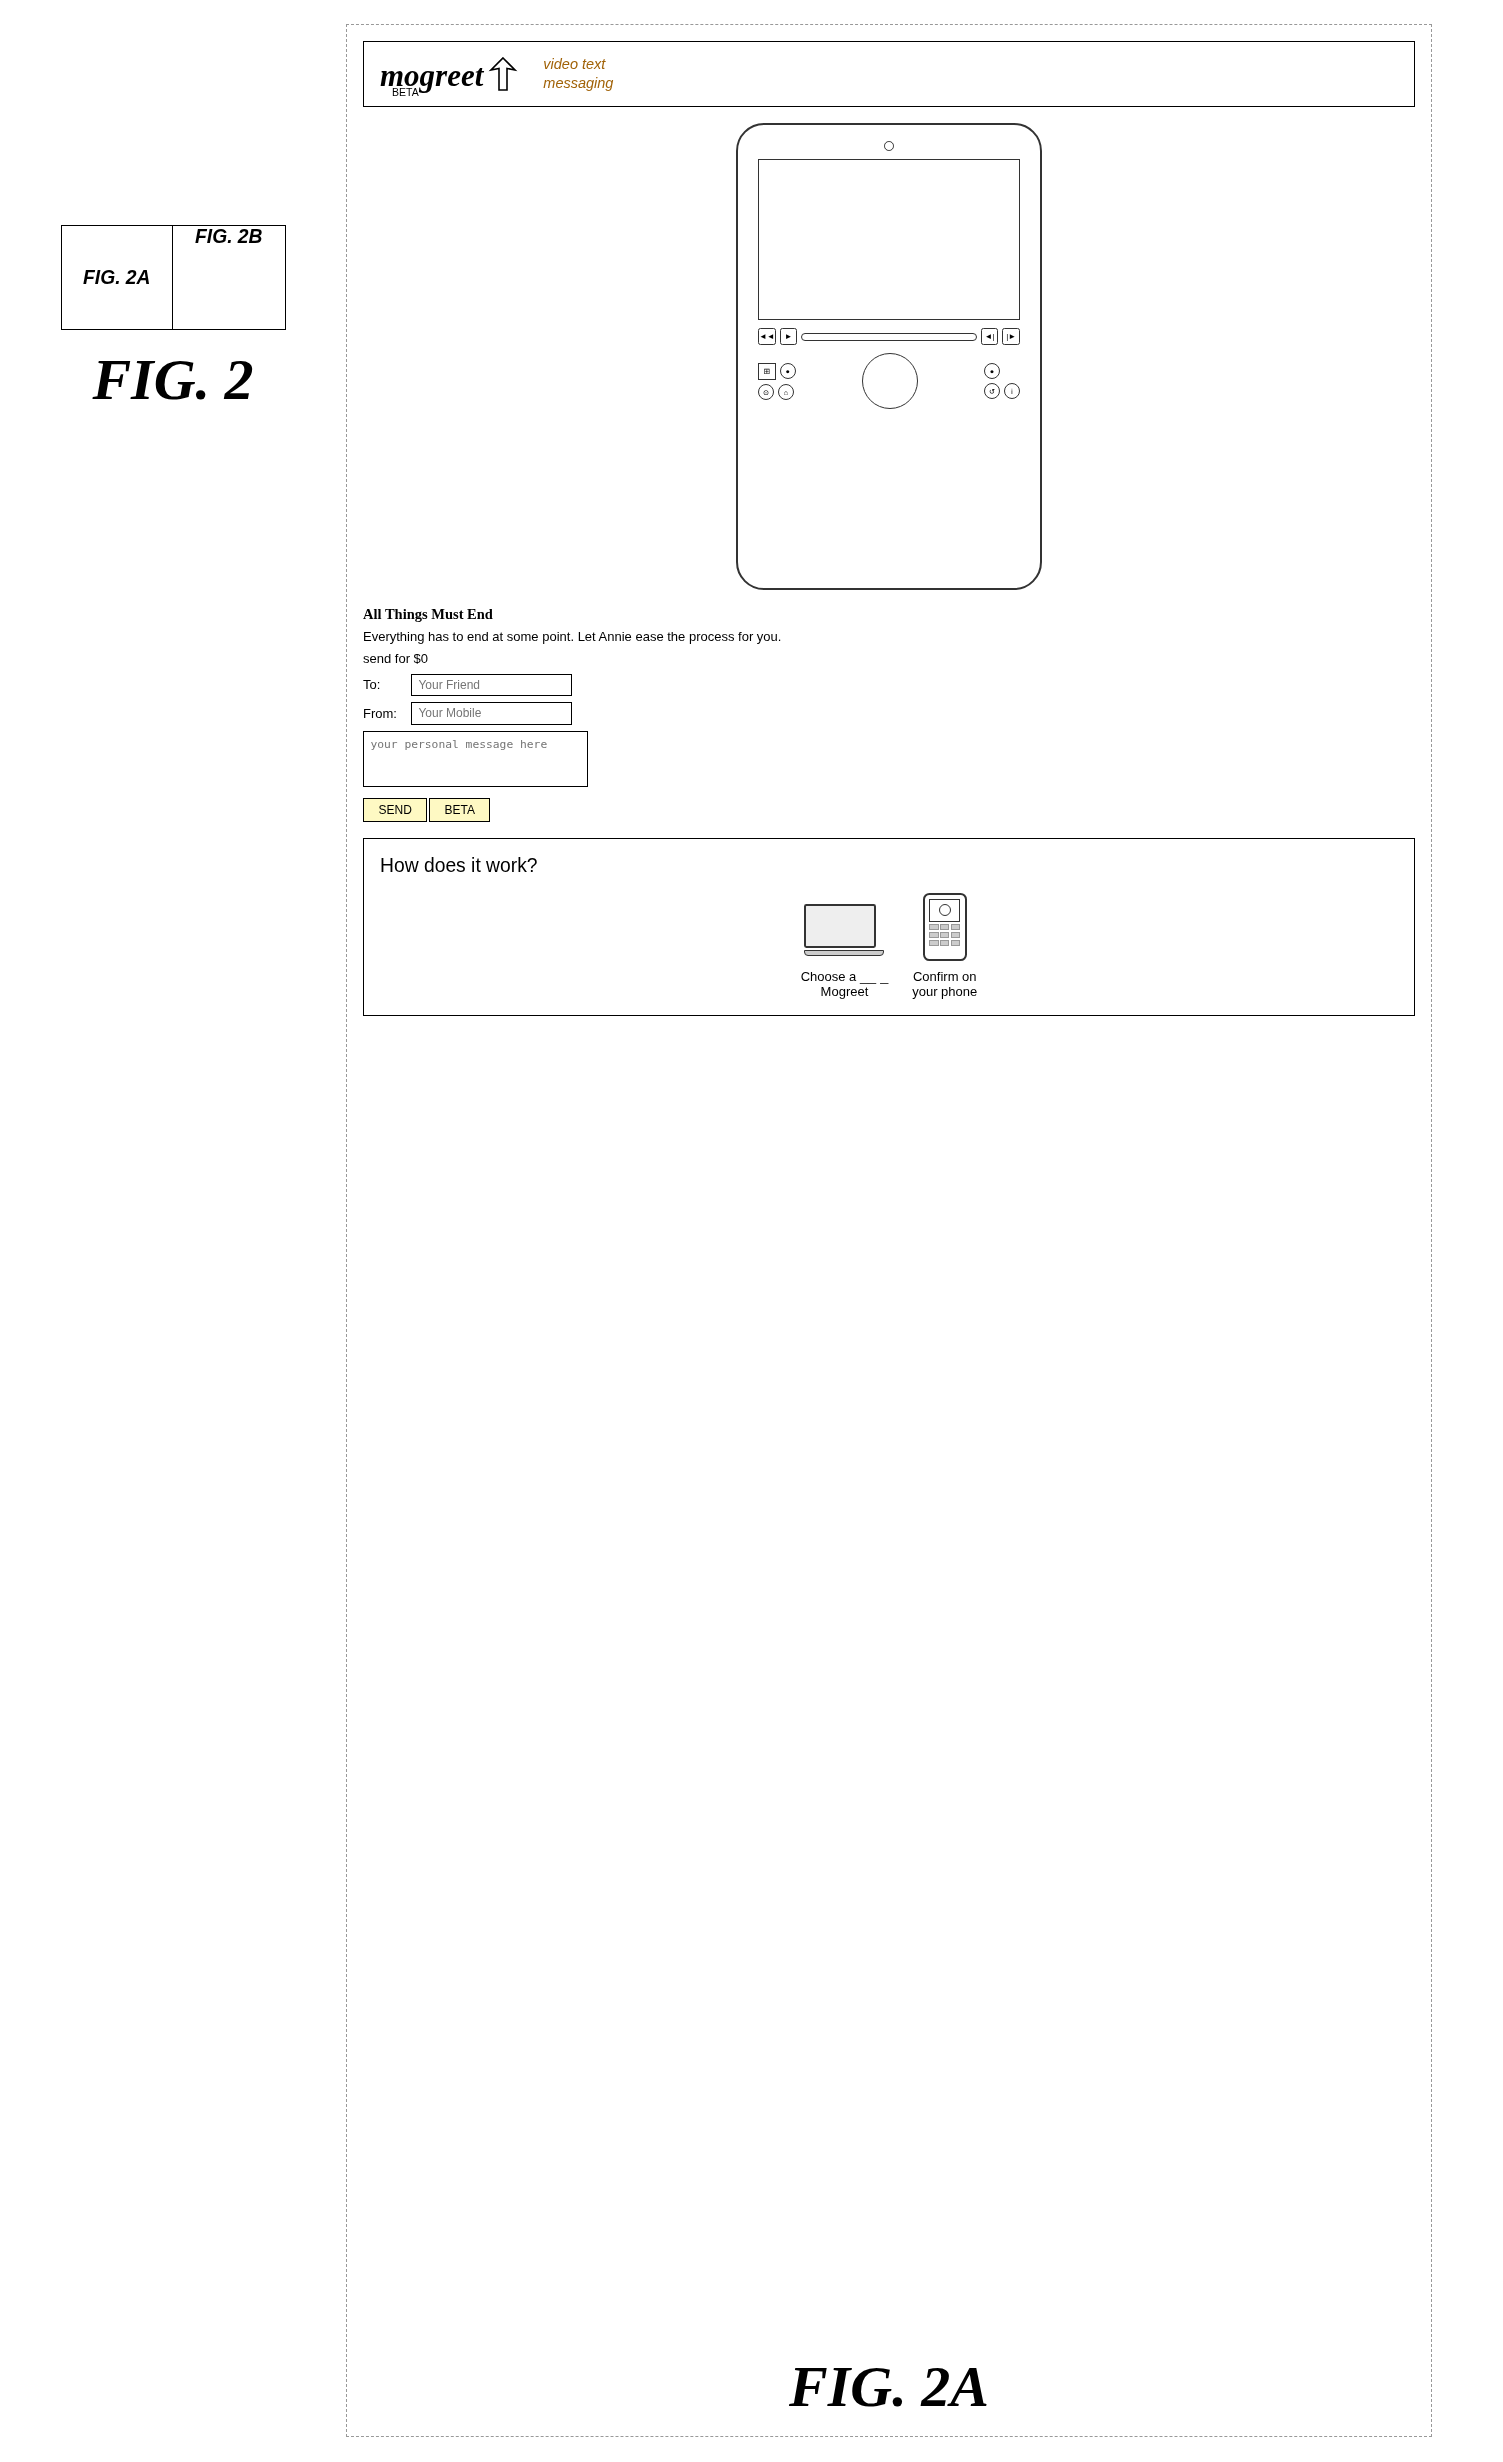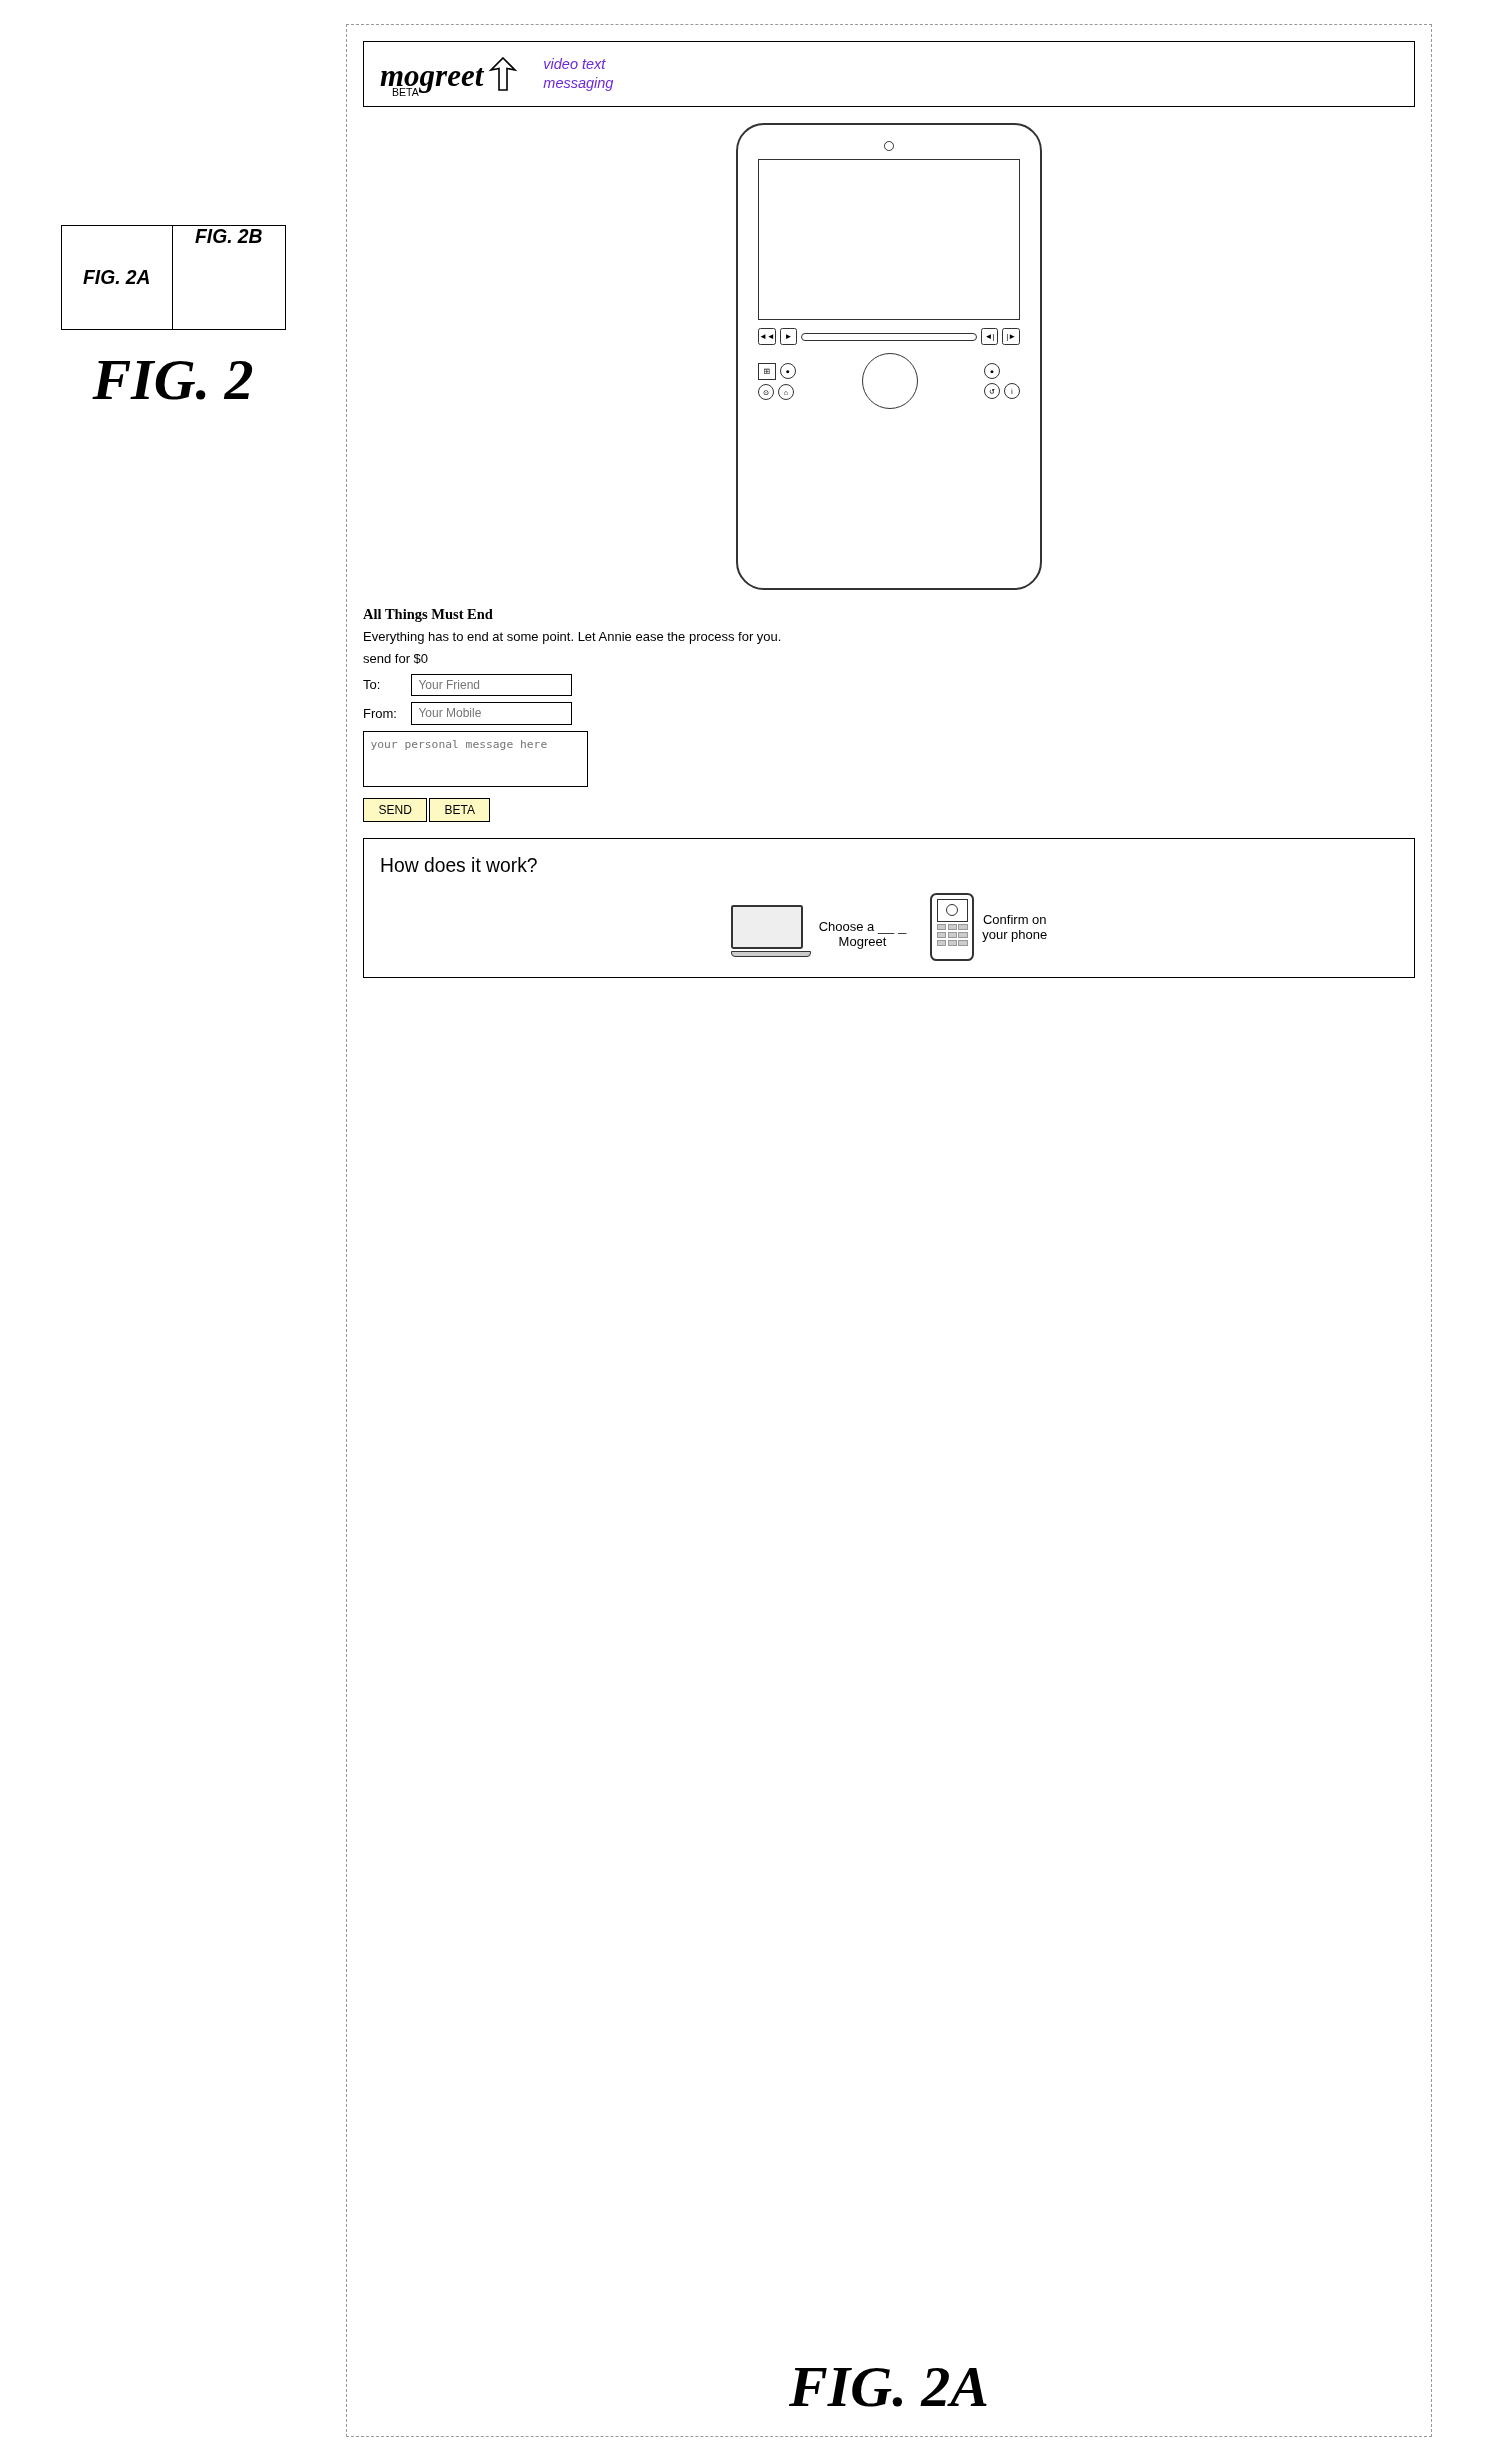--- a/index.html
+++ b/index.html
@@ -94,21 +94,21 @@
     .logo-area {
       display: flex;
       align-items: flex-end;
       gap: 4px;
     }
 
     .tagline {
       font-style: italic;
       font-size: 14.5px;
       line-height: 1.3;
-      color: #6d28d9;
+      color: #a16207;
     }
 
     
     .phone-section {
       margin: 16px auto;
       width: 306px;
       position: relative;
     }
 
     .phone-body {
@@ -257,21 +257,21 @@
 
     .how-items {
       display: flex;
       align-items: flex-end;
       gap: 24px;
       justify-content: center;
     }
 
     .how-item {
       display: flex;
-      flex-direction: row;
+      flex-direction: column;
       align-items: center;
       gap: 8px;
     }
 
     .laptop-icon {
       width: 80px;
       height: 56px;
       position: relative;
     }
 

